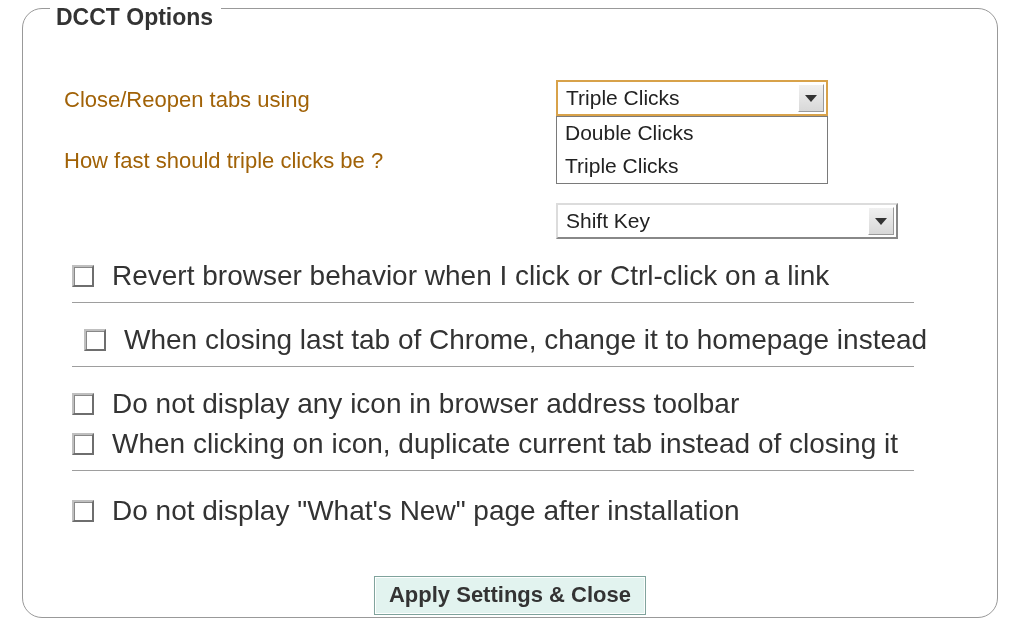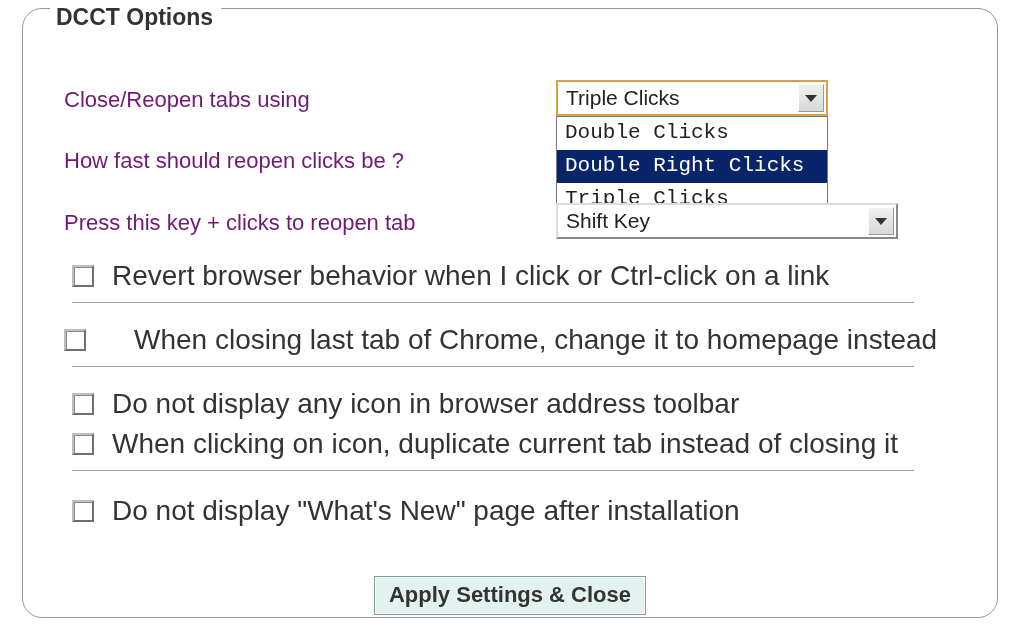--- a/index.html
+++ b/index.html
@@ -34,21 +34,21 @@
     background: #ffffff;
     padding: 0 8px 0 6px;
     font-size: 23px;
     font-weight: bold;
     color: #333333;
   }
 
   .row-label {
     position: absolute;
     font-size: 22px;
-    color: #701a75;
+    color: #a16207;
   }
 
   
   .select {
     position: absolute;
     box-sizing: border-box;
     background: #ffffff;
     border: 2px solid #cccccc;
     border-right-color: #888;
     border-bottom-color: #888;
@@ -88,21 +88,20 @@
     border-right: 6px solid transparent;
     border-top: 7px solid #333;
   }
 
   
   .dropdown {
     position: absolute;
     box-sizing: border-box;
     background: #ffffff;
     border: 1px solid #7a7a7a;
-    font-family: Liberation Mono, monospace;
   }
   .dd-item {
     box-sizing: border-box;
     padding: 2px 0 3px 8px;
     font-size: 21px;
     color: #222;
     line-height: 28px;
   }
   .dd-item.selected {
     background: #0a246a;
@@ -168,43 +167,41 @@
 
   <div class="select focused" style="left:556px; top:80px; width:272px; height:36px;">
     <div class="select-text">Triple Clicks</div>
     <div class="select-btn">
       <div class="dd-arrow"></div>
     </div>
   </div>
 
   <div class="dropdown" style="left:556px; top:116px; width:272px;">
     <div class="dd-item">Double Clicks</div>
-    <div class="dd-item selected">Double Right Clicks</div>
     <div class="dd-item">Triple Clicks</div>
   </div>
 
-  <div class="row-label" style="left:64px; top:148px; width:470px;">How fast should reopen clicks be ?</div>
-
-  <div class="row-label" style="left:64px; top:210px; width:470px;">Press this key + clicks to reopen tab</div>
+  <div class="row-label" style="left:64px; top:148px; width:470px;">How fast should triple clicks be ?</div>
+
 
   <div class="select" style="left:556px; top:203px; width:342px; height:36px;padding-left:24px;">
     <div class="select-text">Shift Key</div>
     <div class="select-btn">
       <div class="dd-arrow"></div>
     </div>
   </div>
 
   <div class="check-line" style="left:72px; top:260px;">
     <div class="chk"></div>
     <div class="chk-label">Revert browser behavior when I click or Ctrl-click on a link</div>
   </div>
 
   <div class="hr" style="top:302px;"></div>
 
-  <div class="check-line" style="left:64px; top:324px;gap:30px;">
+  <div class="check-line" style="left:84px; top:324px;">
     <div class="chk"></div>
     <div class="chk-label">When closing last tab of Chrome, change it to homepage instead</div>
   </div>
 
   <div class="hr" style="top:366px;"></div>
 
   <div class="check-line" style="left:72px; top:388px;">
     <div class="chk"></div>
     <div class="chk-label">Do not display any icon in browser address toolbar</div>
   </div>

